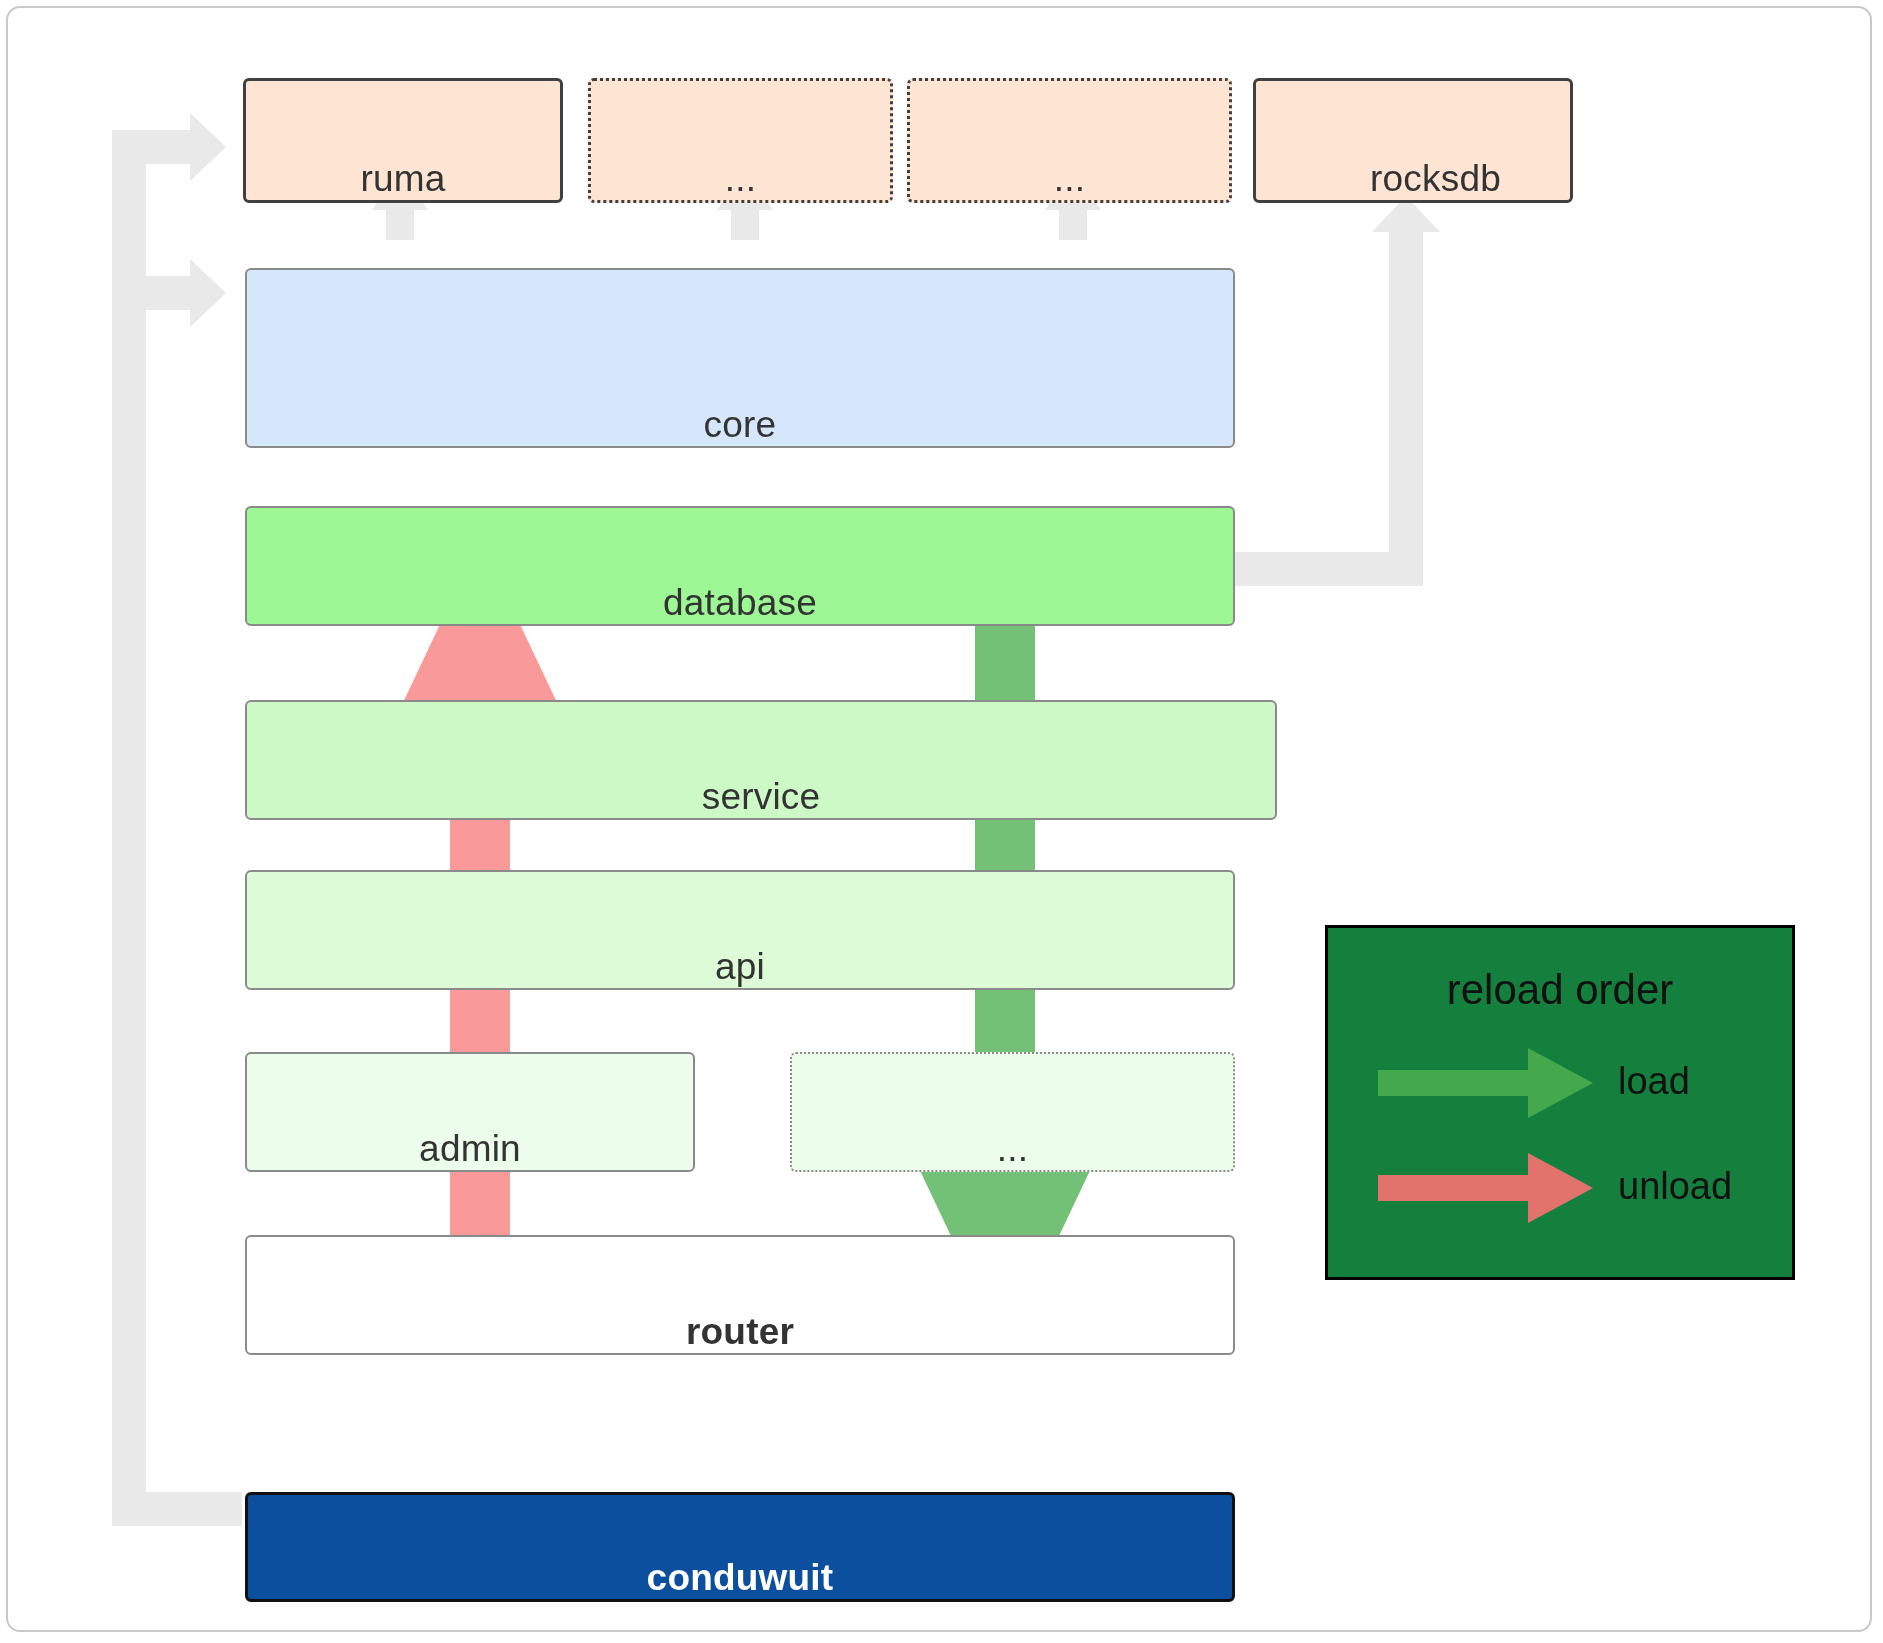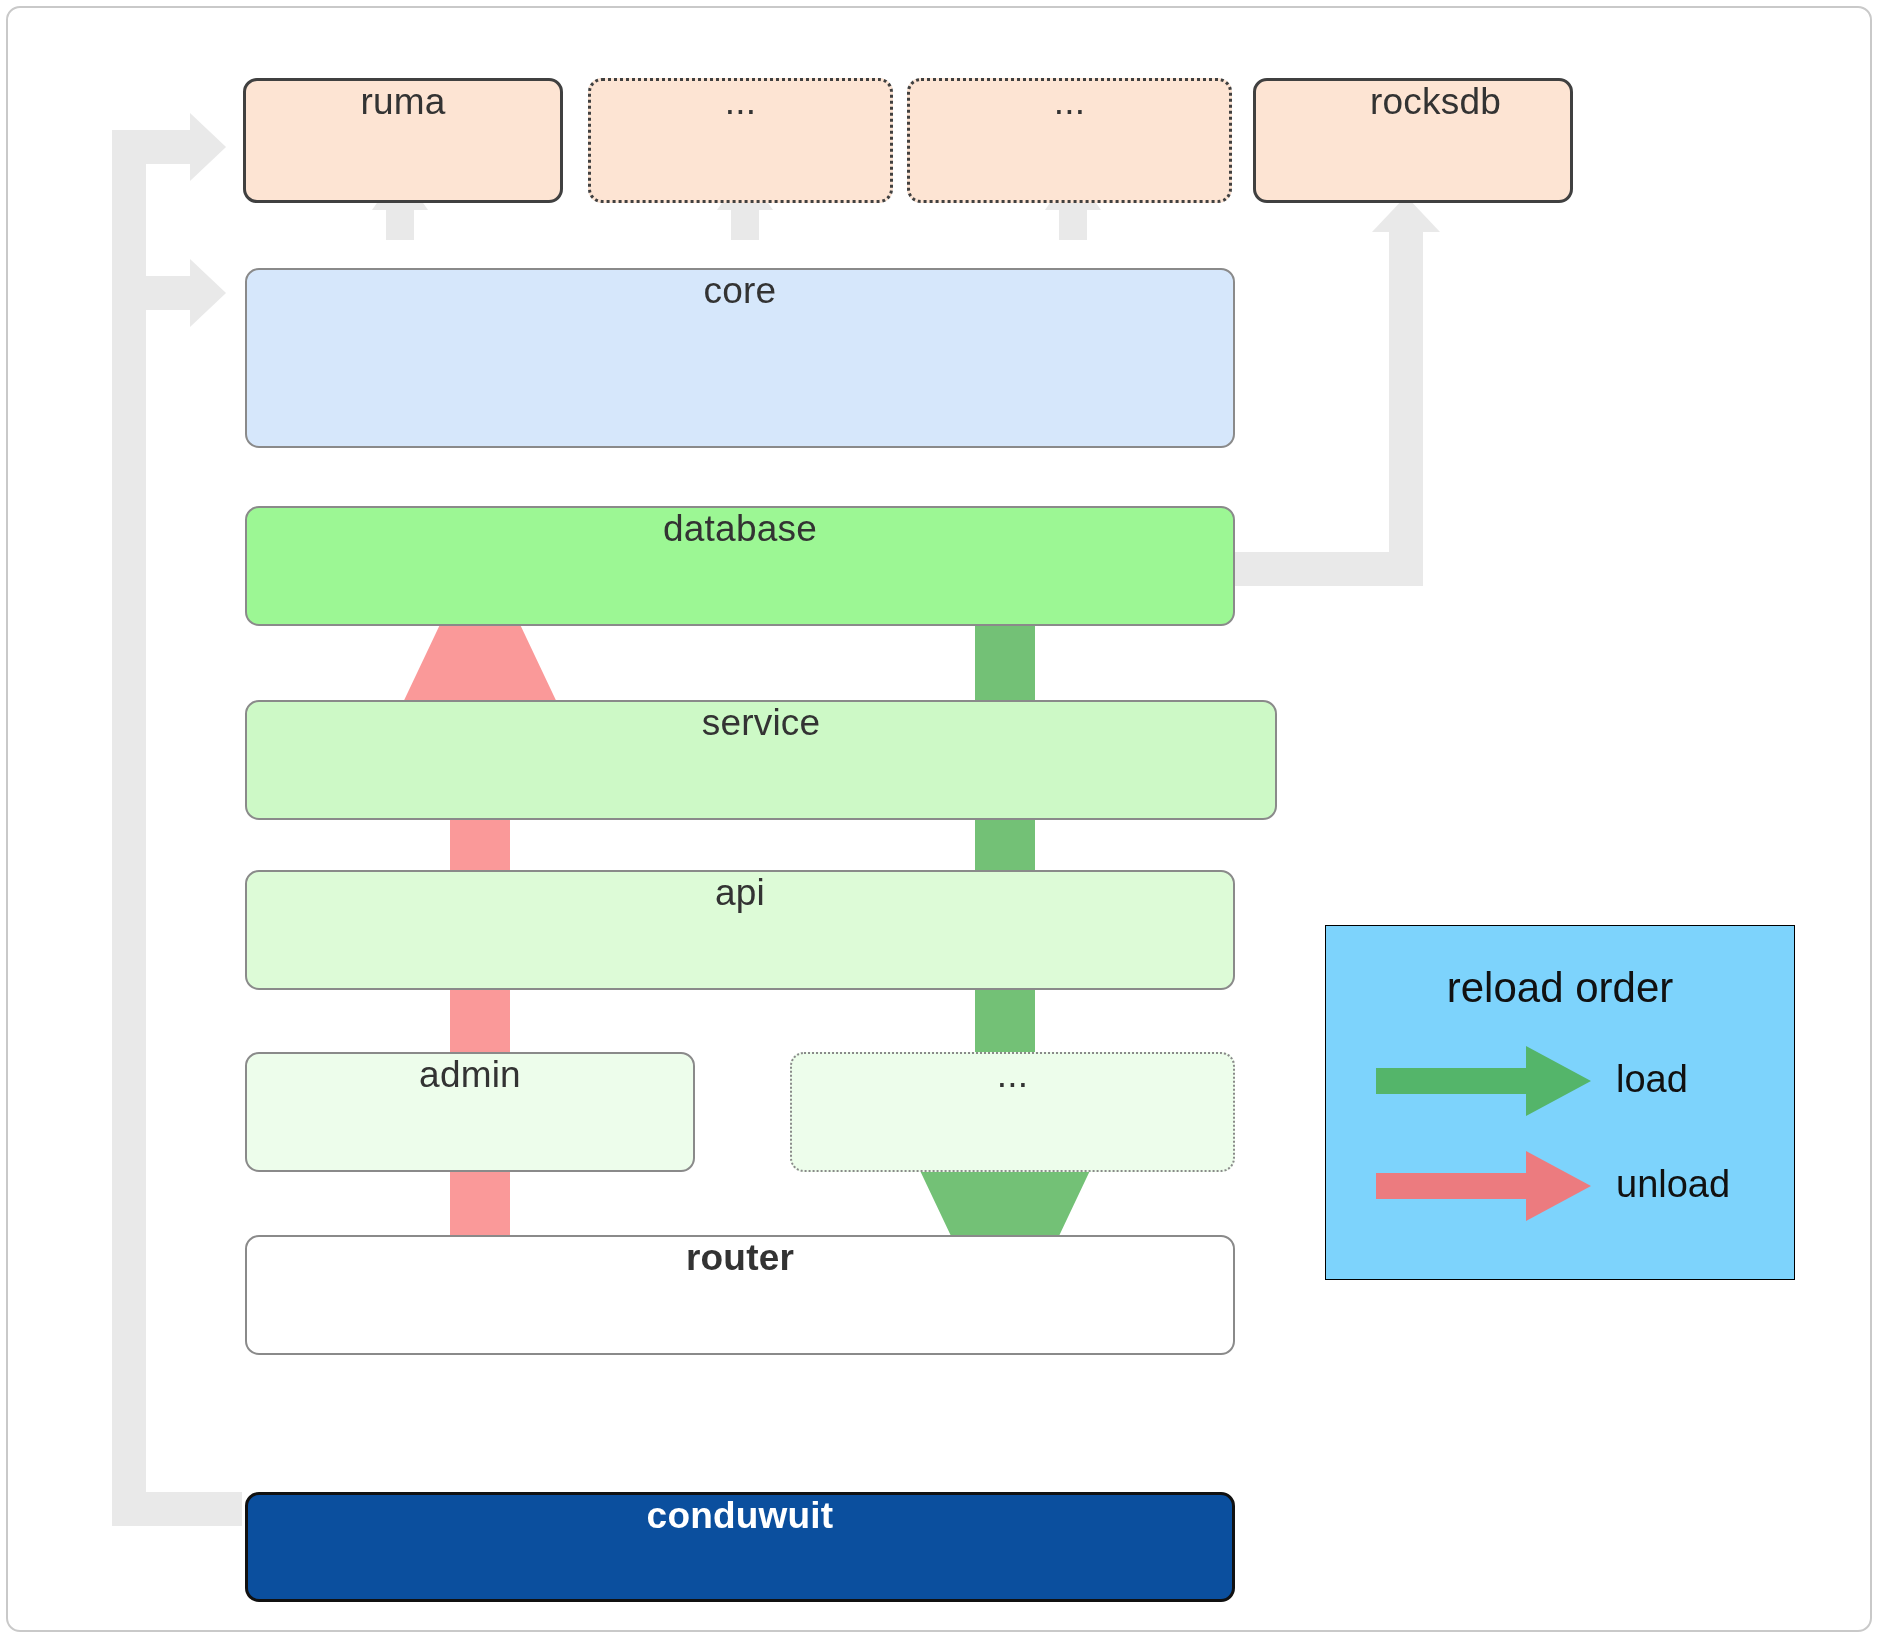--- a/index.html
+++ b/index.html
@@ -24,23 +24,23 @@
     border: 2px solid #c9c9c9;
     border-radius: 14px;
     background: #ffffff;
     box-sizing: border-box;
   }
 
   .node {
     position: absolute;
     box-sizing: border-box;
     display: flex;
-    align-items: flex-start;
+    align-items: flex-end;
     justify-content: center;
-    border-radius: 14px;
+    border-radius: 6px;
     color: #333333;
     font-size: 37px;
     letter-spacing: 0.2px;
   }
   .node.dep-solid {
     background: #fde4d3;
     border: 3px solid #404040;
   }
   .node.dep-dotted {
     background: #fde4d3;
@@ -101,22 +101,22 @@
     border-left: 34px solid transparent;
     border-right: 34px solid transparent;
     border-bottom: 36px solid #e9e9e9;
   }
 
   
   .flow { position: absolute; }
 
   .legend-box {
     position: absolute;
-    background: #7dd3fc;
-    border: 1px solid #000000;
+    background: #15803d;
+    border: 3px solid #000000;
     box-sizing: border-box;
   }
   .legend-title {
     position: absolute;
     width: 100%;
     text-align: center;
     font-size: 42px;
     color: #111111;
     top: 38px;
   }

